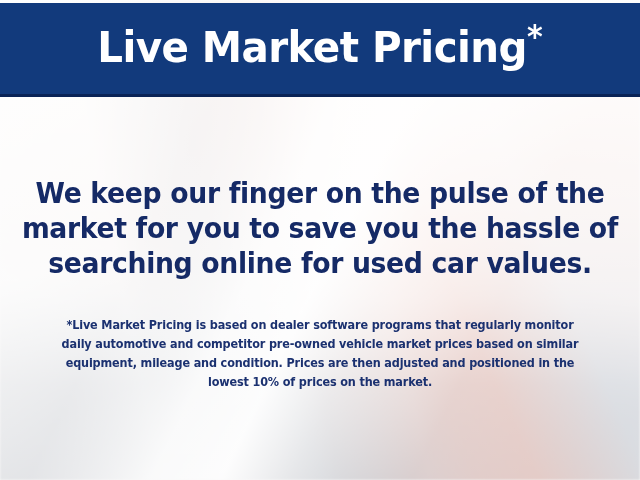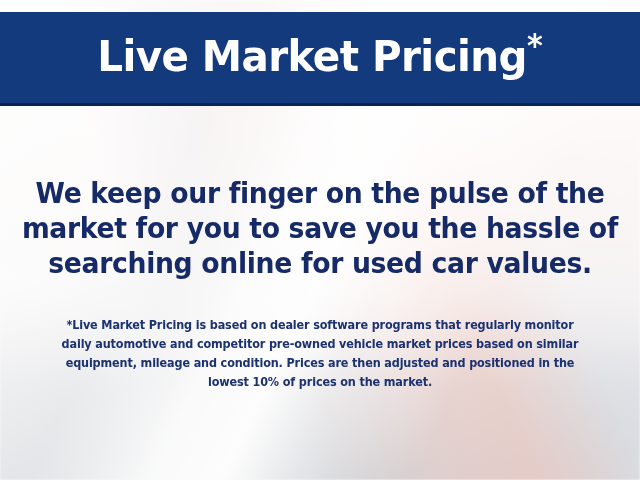--- a/index.html
+++ b/index.html
@@ -78,21 +78,21 @@
         rgba(255,255,255,0.90) 18%,
         rgba(255,255,255,0.86) 42%,
         rgba(255,255,255,0.78) 62%,
         rgba(255,255,255,0.62) 80%,
         rgba(255,255,255,0.58) 100%);
   }
 
   
   .header {
     position: absolute;
-    top: 12px;
+    top: 3px;
     left: 0;
     width: 640px;
     height: 94px;
     background: #123a7c;
     border-bottom: 3px solid #0a2356;
     box-sizing: border-box;
     display: flex;
     align-items: center;
     justify-content: center;
   }

